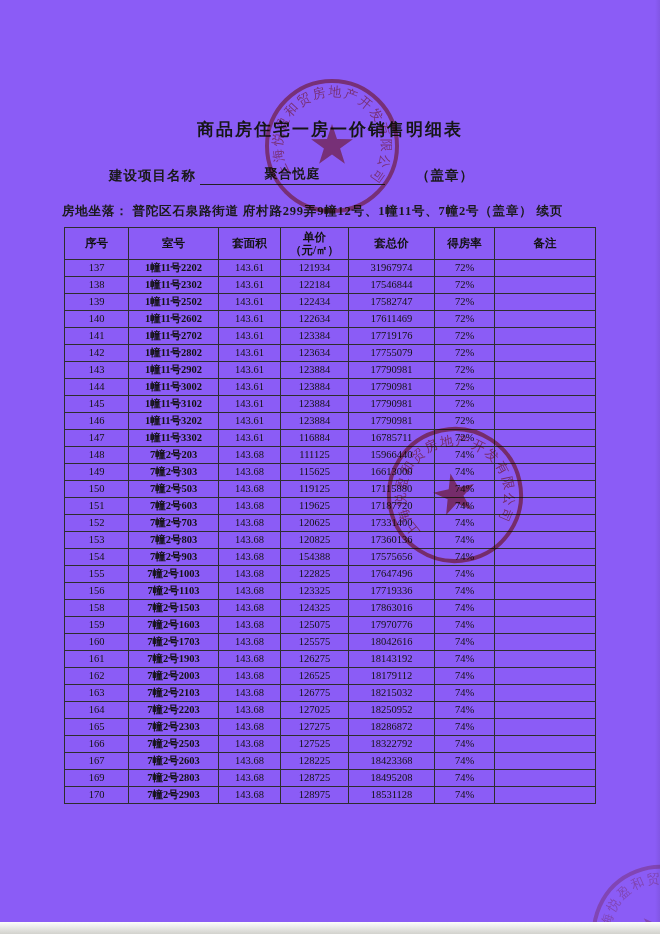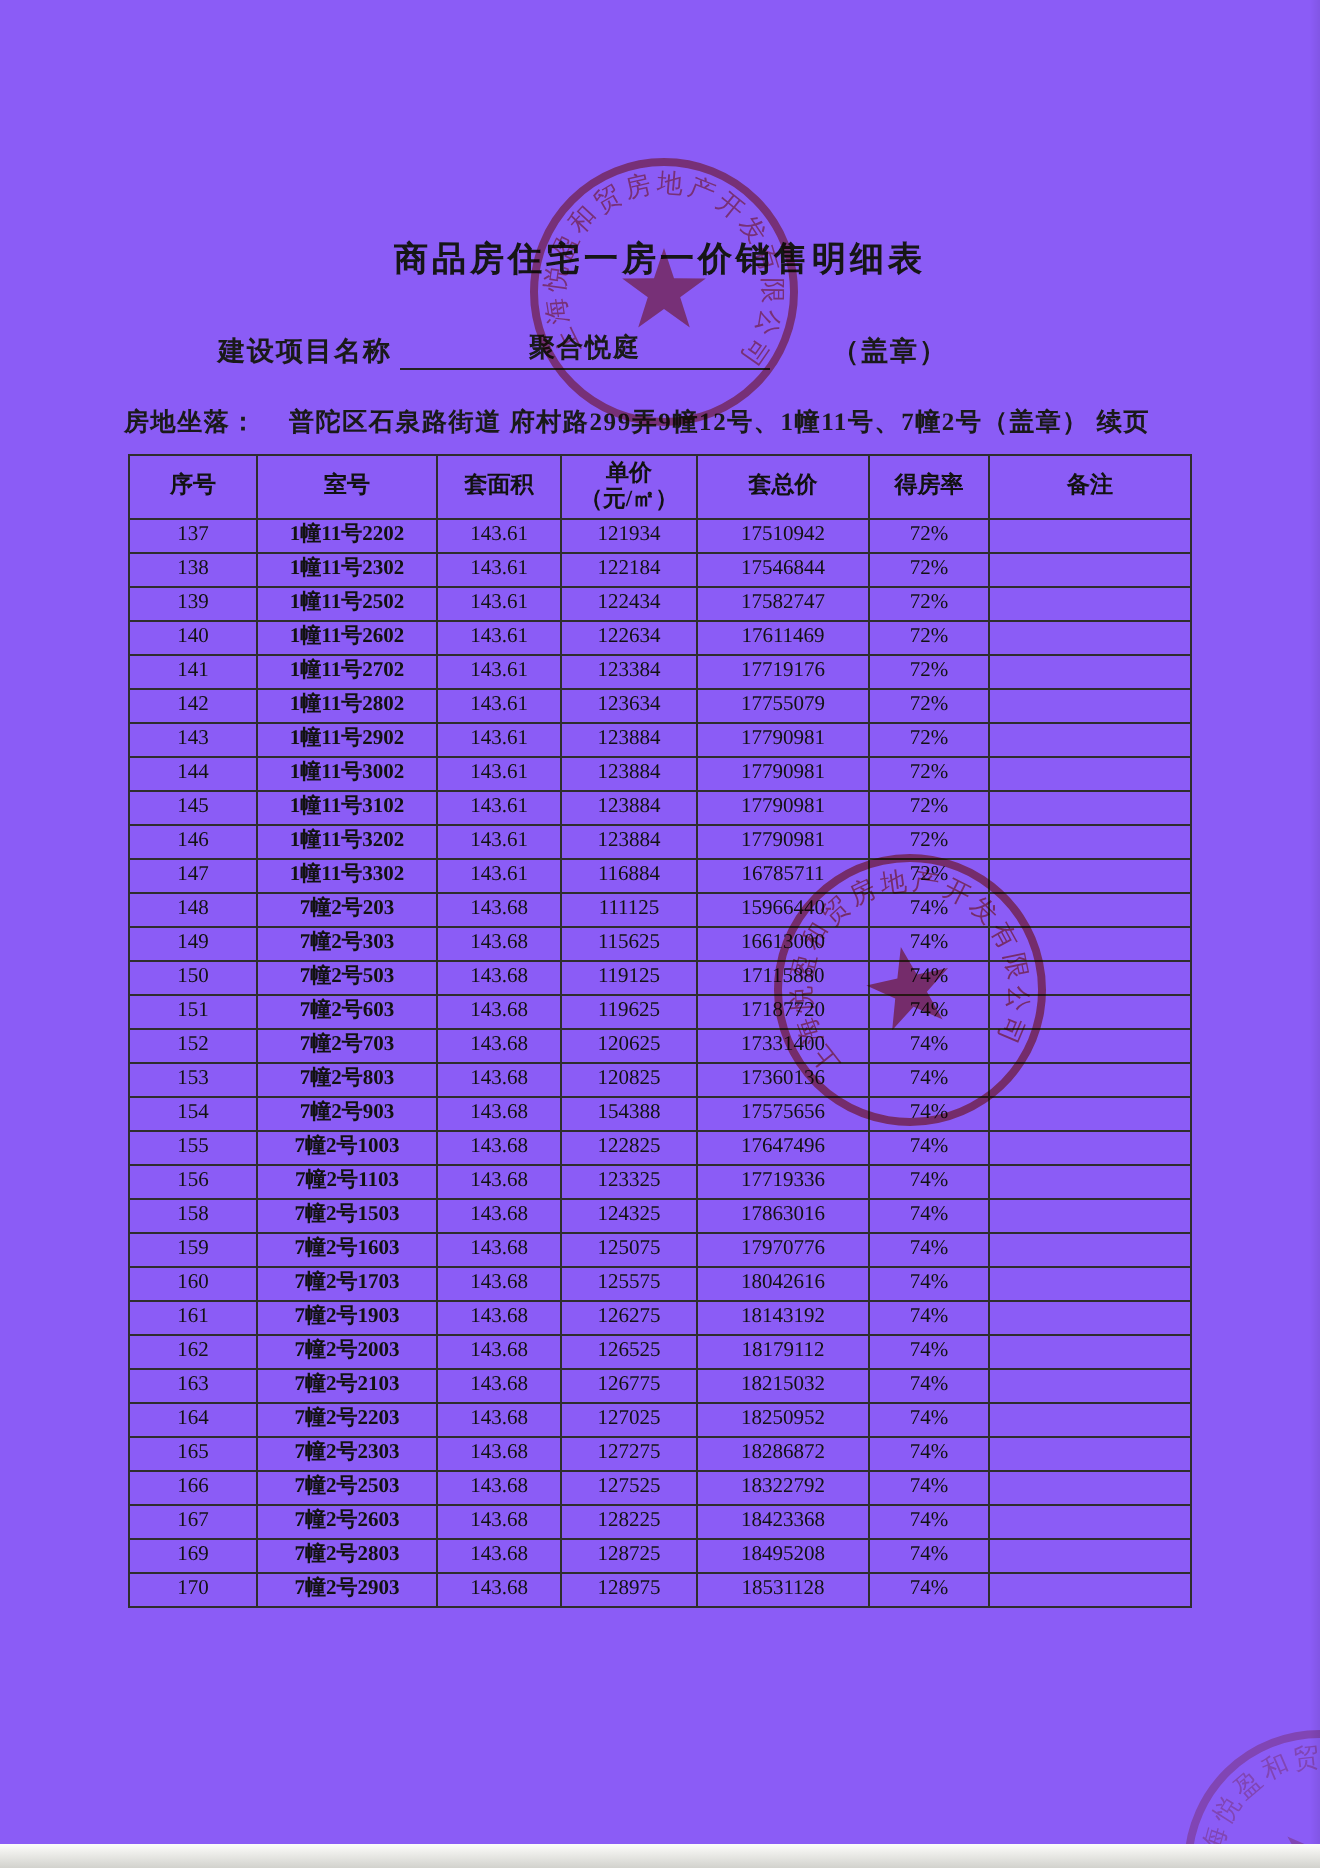--- a/index.html
+++ b/index.html
@@ -37,21 +37,21 @@
     border-bottom:1.6px solid #222;
     text-align:center; margin:0 4px; padding:0 8px 1px 8px;
     font-size:13px;
   }
   .project-seal-note { margin-left:27px; }
   .location-line {
     position:absolute; top:203px; left:62px; width:560px;
     font-size:12.5px; font-weight:bold; letter-spacing:0.8px;
     white-space:nowrap;
   }
-  .location-line .loc-label { margin-right:16px; }
+  .location-line .loc-label { margin-right:4px; }
   table.price-table {
     position:absolute; top:227px; left:64px; width:531px;
     border-collapse:collapse; table-layout:fixed;
     font-size:10.5px; color:#121212;padding-left:33px;
   }
   .price-table th, .price-table td {
     border:1px solid #2e2e2e; text-align:center;
     padding:0; overflow:hidden; line-height:1.1;
   }
   .price-table th {
@@ -109,21 +109,21 @@
           <th>得房率</th>
           <th>备注</th>
         </tr>
     </thead>
     <tbody id="table-body">
         <tr>
           <td>137</td>
           <td>1幢11号2202</td>
           <td>143.61</td>
           <td>121934</td>
-          <td>17510942</td>
+          <td>31967974</td>
           <td>72%</td>
           <td></td>
         </tr>
         <tr>
           <td>138</td>
           <td>1幢11号2302</td>
           <td>143.61</td>
           <td>122184</td>
           <td>17546844</td>
           <td>72%</td>

